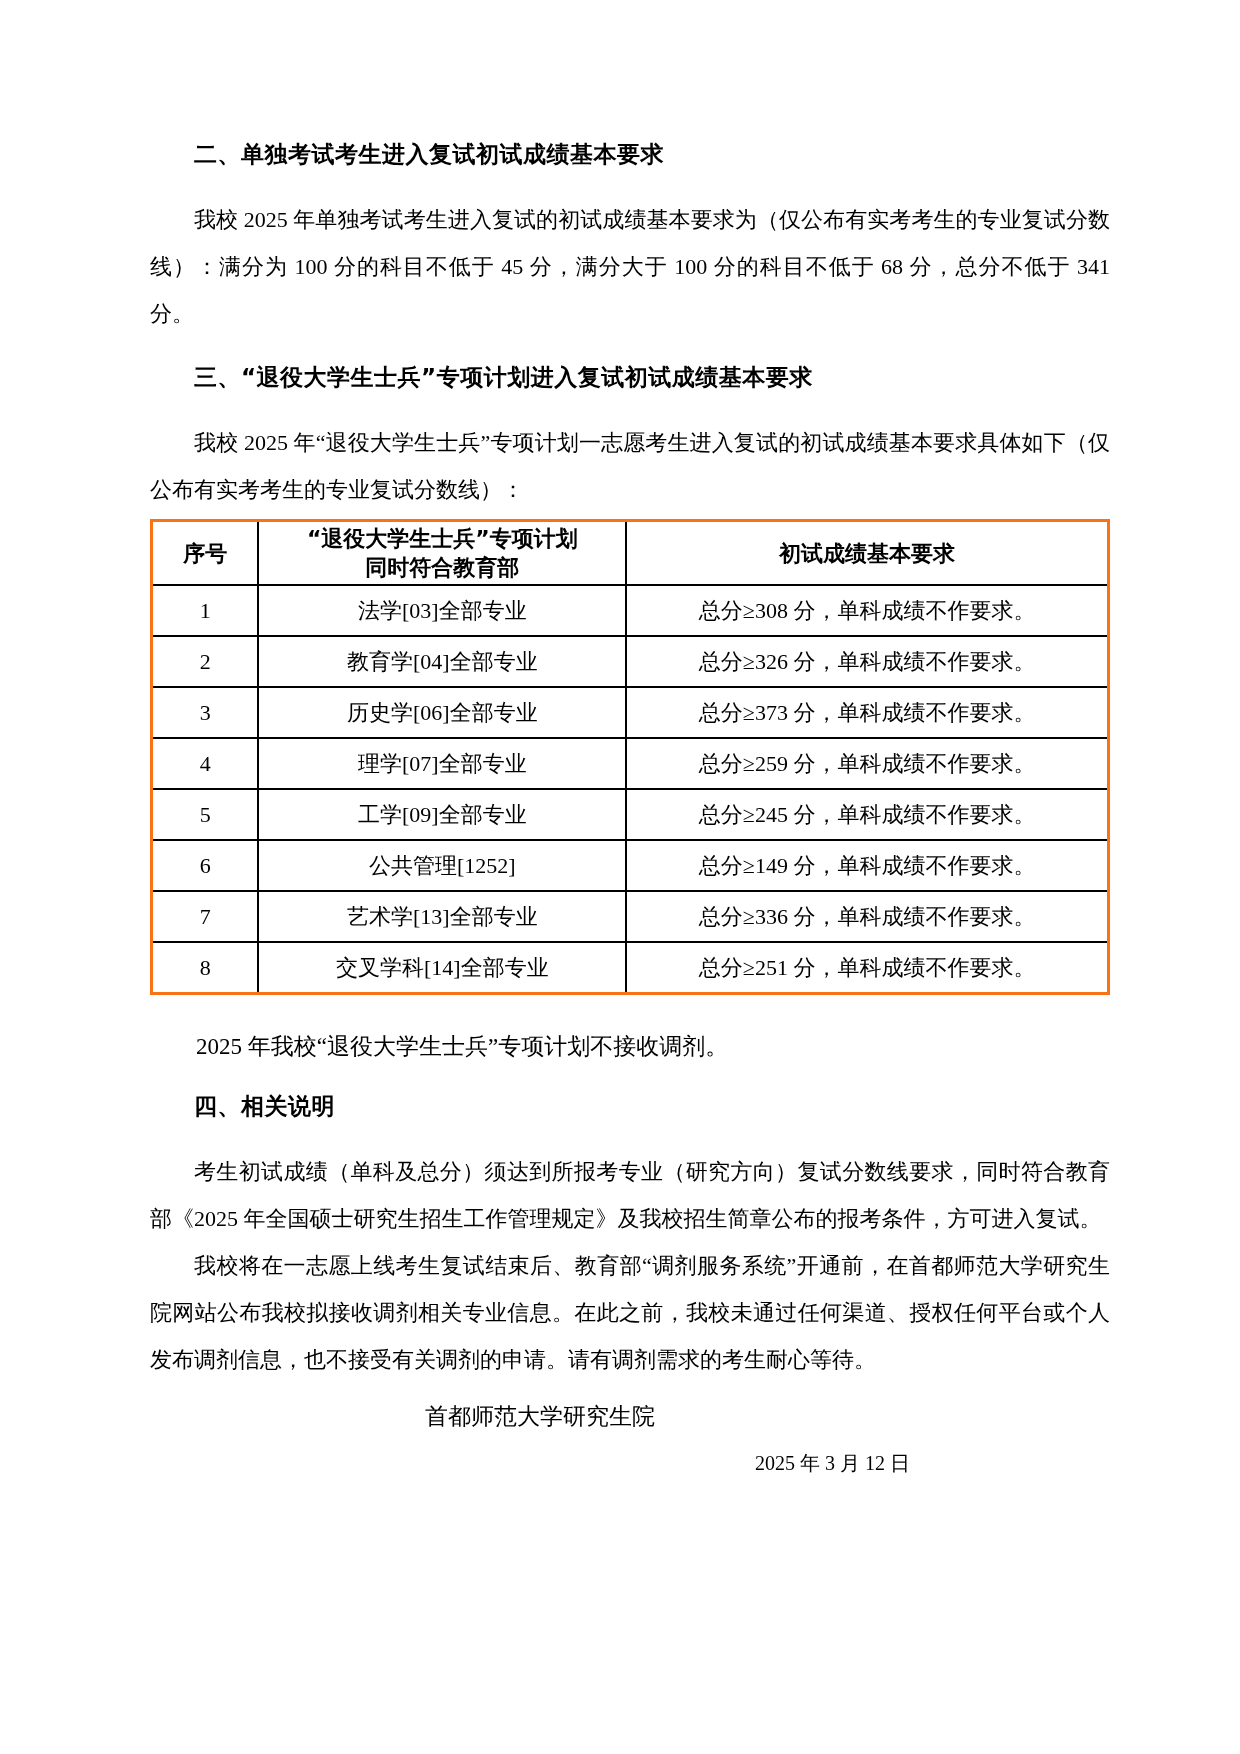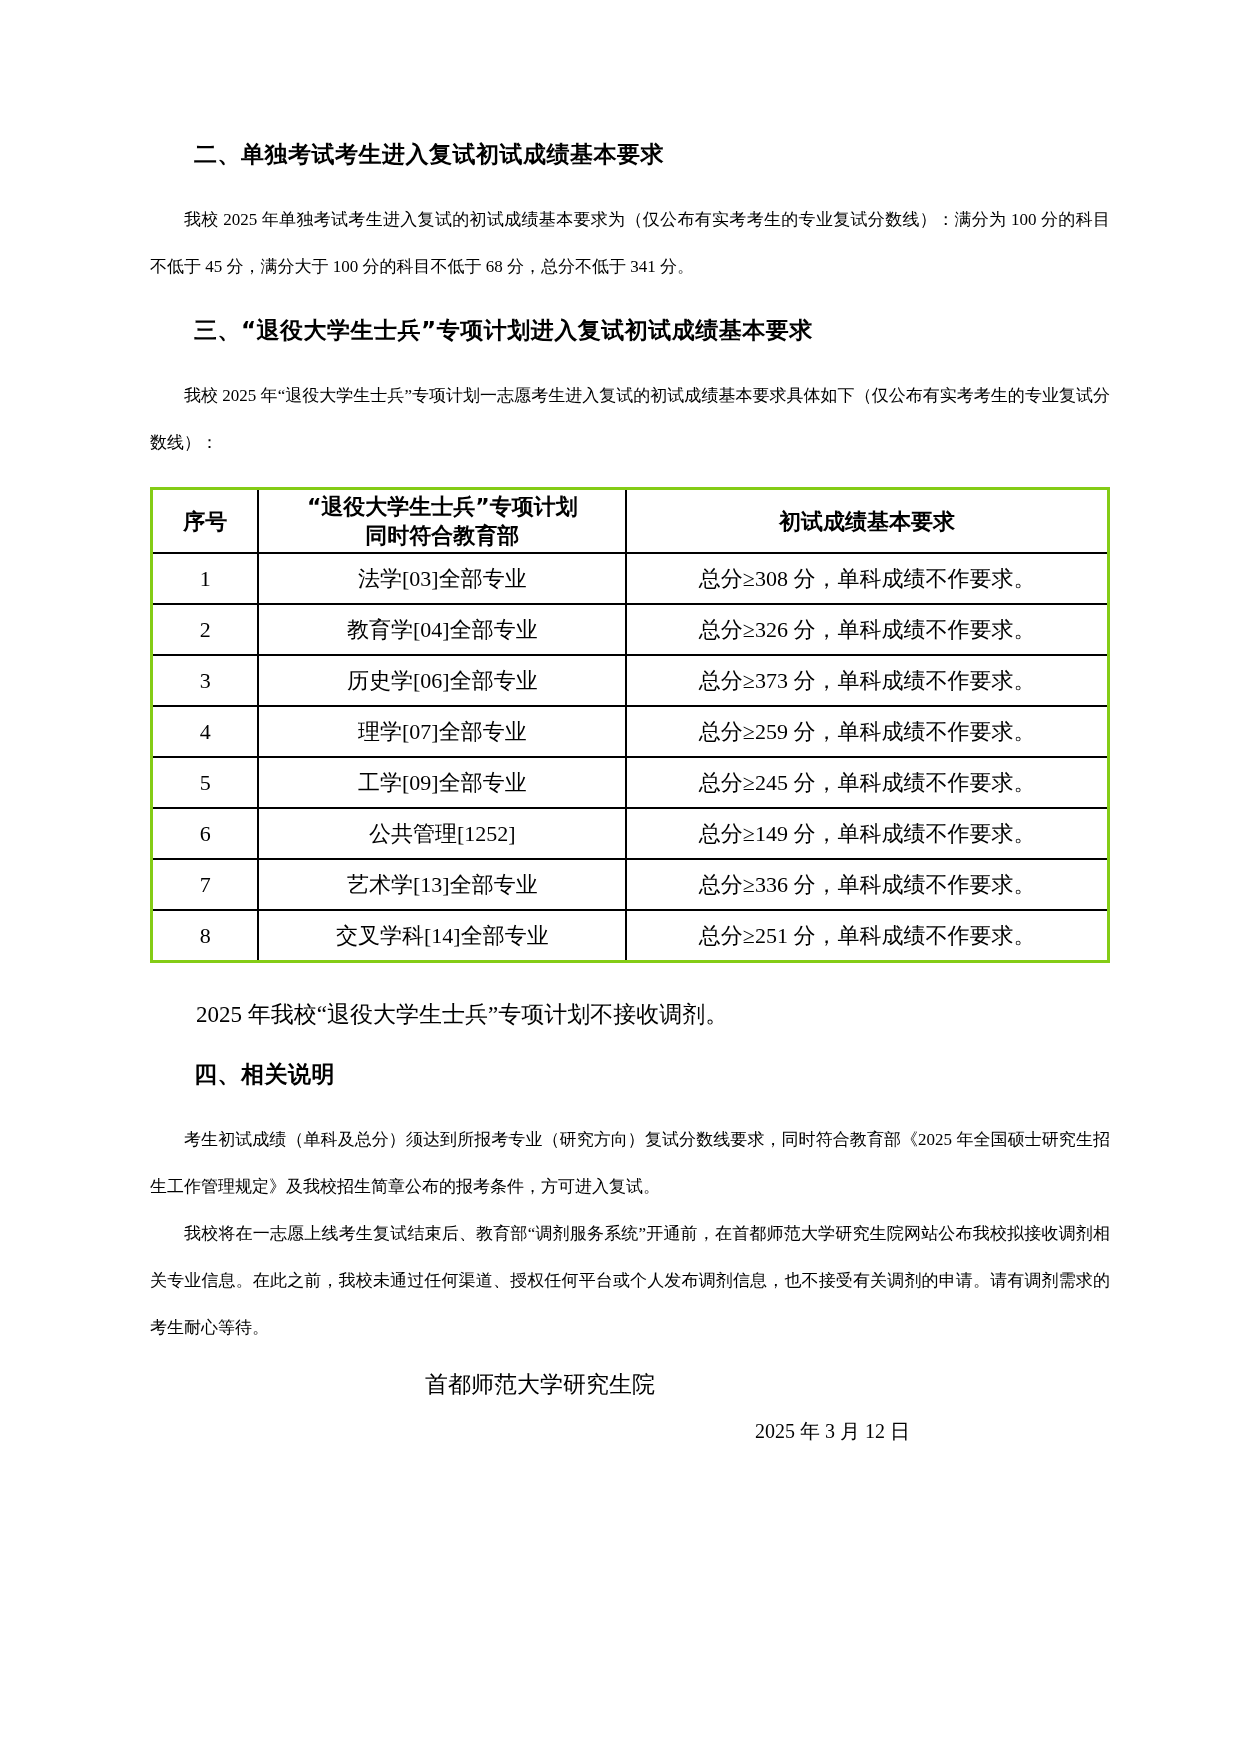--- a/index.html
+++ b/index.html
@@ -23,32 +23,32 @@
     font-weight: bold;
     font-size: 23px;
     line-height: 32px;
     margin: 0 0 26px 0;
     text-indent: 44px;
     letter-spacing: 0.5px;
   }
   .heading-three { margin-top: 24px; }
   .heading-four  { margin-top: 20px; }
   .body-para {
-    font-size: 17px;
+    font-size: 22px;
     line-height: 47px;
     text-align: justify;
     text-indent: 2em;
     margin: 0;
   }
   .para-after { margin-bottom: 22px; }
   .score-table {
     width: 100%;
     border-collapse: collapse;
-    border: 3px solid #84cc16;
-    margin-top: 21px;
+    border: 3px solid #f97316;
+    margin-top: 6px;
     table-layout: fixed;
   }
   .score-table th, .score-table td {
     border: 2px solid #000000;
     text-align: center;
     vertical-align: middle;
     padding: 0;
   }
   .score-table th {
     font-family: "DejaVu Sans", "Liberation Sans", sans-serif;

